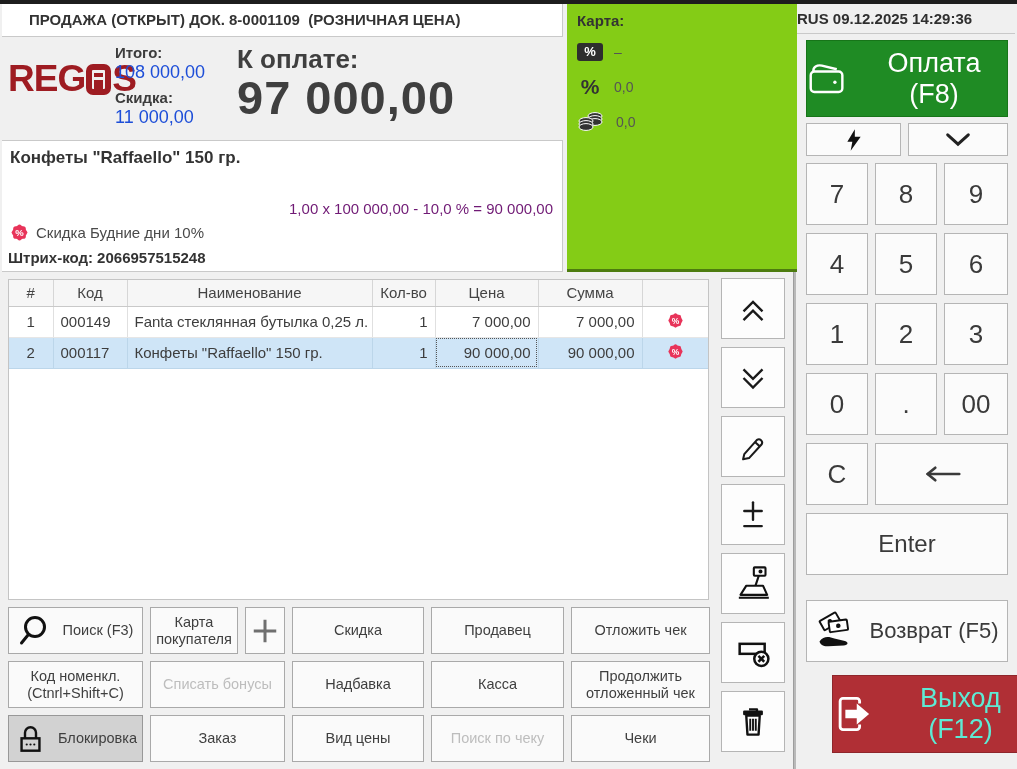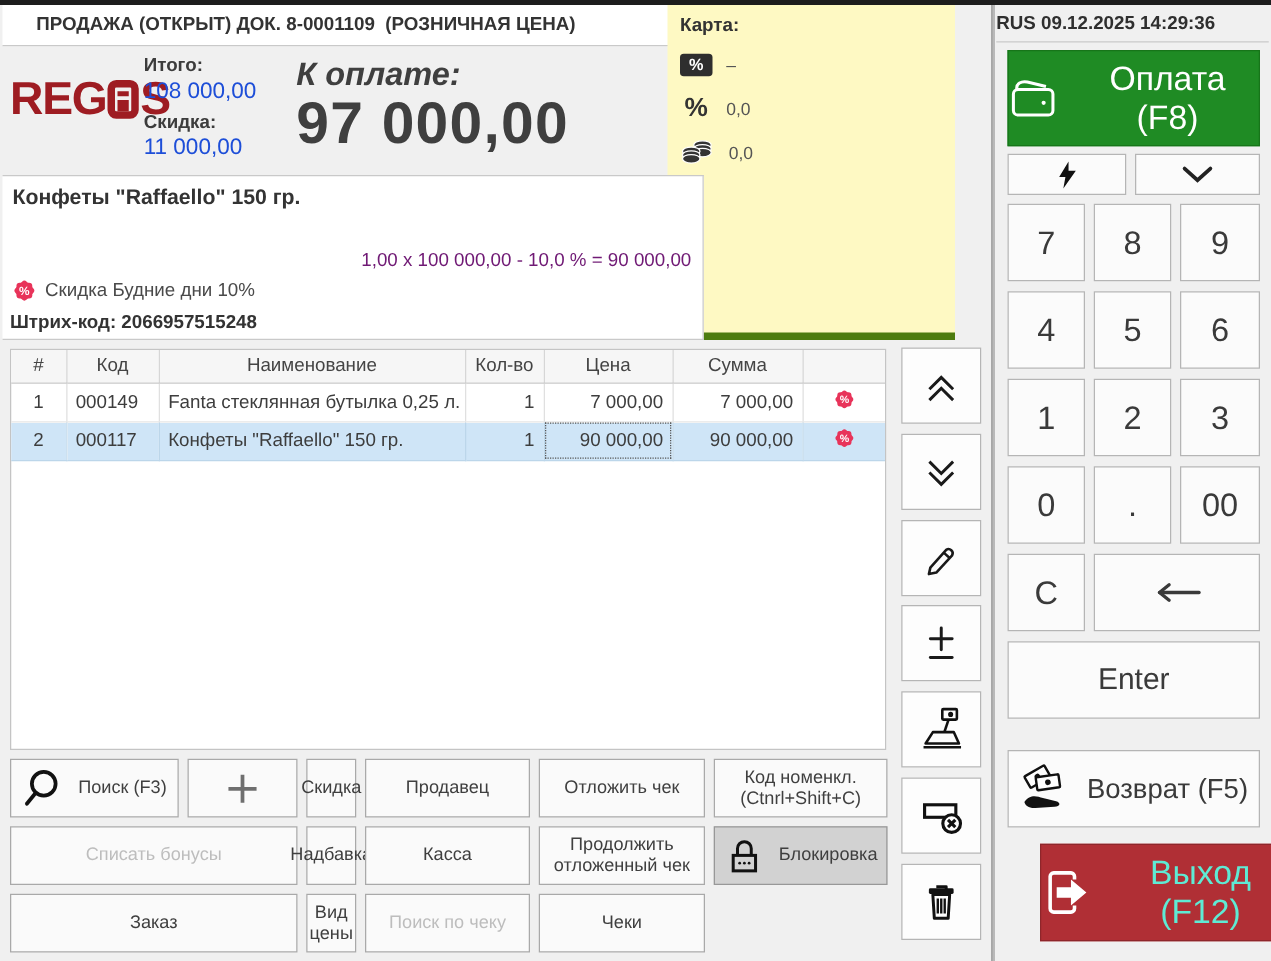--- a/index.html
+++ b/index.html
@@ -15,26 +15,26 @@
     border-bottom:1px solid #c9c9c9; border-right:1px solid #c9c9c9;
     font-size:15px; font-weight:bold; color:#333; line-height:32px; padding-left:27px; white-space:pre; }
   .logo { left:8px; top:58px; display:flex; align-items:center; color:#9e1c22; font-weight:800;
     font-size:37px; letter-spacing:-1px; }
   .logo-o { display:inline-block; width:25px; height:31px; border:6px solid #9e1c22; border-radius:7px;
     margin:0 1px; position:relative; }
   .logo-o:before { content:""; position:absolute; left:2px; top:3px; width:9px; height:4px; background:#9e1c22; }
   .logo-o:after { content:""; position:absolute; left:2px; top:10px; width:9px; height:9px; background:#9e1c22; }
   .lbl-sm { font-size:15px; font-weight:bold; color:#3c3c3c; }
   .val-md { font-size:18px; color:#1d4ed8; }
-  .topay-label { left:237px; top:44px; font-size:26px; font-weight:bold; color:#3f3f3f;font-style:italic; }
+  .topay-label { left:237px; top:44px; font-size:26px; font-weight:bold; color:#3f3f3f; }
   .topay-value { left:237px; top:70px; font-size:47px; font-weight:bold; color:#3f3f3f; letter-spacing:1px; }
 
   
-  .card-panel { left:534px; top:4px; width:230px; height:268px; background:#fef9c3;
-    border-bottom:6px solid #4d7c0f; padding:8px 10px; }
+  .card-panel { left:567px; top:4px; width:230px; height:268px; background:#84cc16;
+    border-bottom:3px solid #4d7c0f; padding:8px 10px; }
   .card-title { font-size:15px; font-weight:bold; color:#333; }
   .card-row { display:flex; align-items:center; gap:11px; margin-top:11px; height:24px; }
   .pct-badge { width:26px; height:18px; background:#2e2e2e; border-radius:3px; color:#fff;
     font-size:13px; font-weight:bold; text-align:center; line-height:18px; }
   .pct-plain { width:26px; font-size:21px; font-weight:800; color:#333; text-align:center; line-height:20px;}
   .card-val { font-size:14px; color:#555; }
 
   
   .item-detail { left:2px; top:140px; width:561px; height:132px; background:#fff;
     border-top:1px solid #c9c9c9; border-bottom:1px solid #c9c9c9; border-right:1px solid #c9c9c9; }
@@ -263,20 +263,21 @@
   <div class="abs actions">
     <button class="abtn">
       <span class="ic">
           <svg width="34" height="32" viewBox="0 0 34 32" fill="none" stroke="#111" stroke-width="3">
             <circle cx="17" cy="12" r="9.5"></circle>
             <path d="M10 20 L3.5 28" stroke-linecap="round"></path>
           </svg>
         </span>
       <span>Поиск (F3)</span>
     </button>
+    <button class="abtn">Карта покупателя</button>
     <button class="abtn">
       <svg width="30" height="30" viewBox="0 0 40 40" fill="none" stroke="#6f6f6f" stroke-width="4">
           <path d="M20 5 V35"></path>
           <path d="M5 20 H35"></path>
         </svg>
     </button>
     <button class="abtn">Скидка</button>
     <button class="abtn">Продавец</button>
     <button class="abtn">Отложить чек</button>
 

